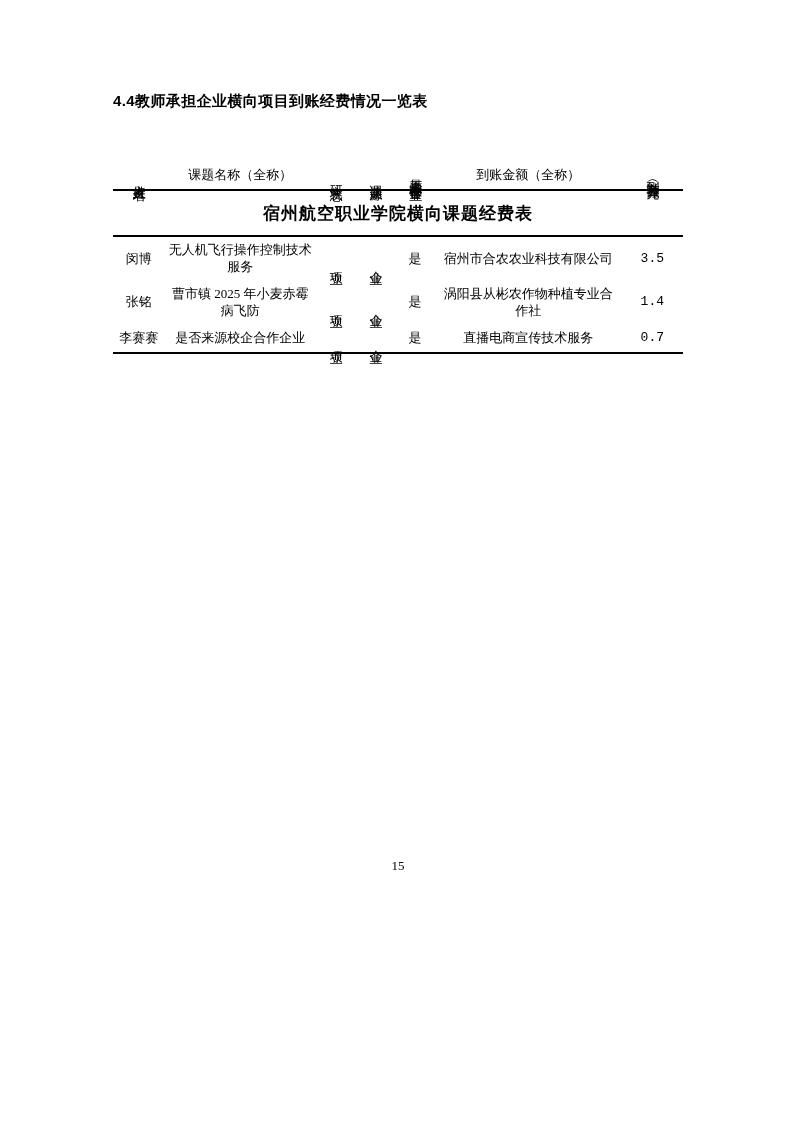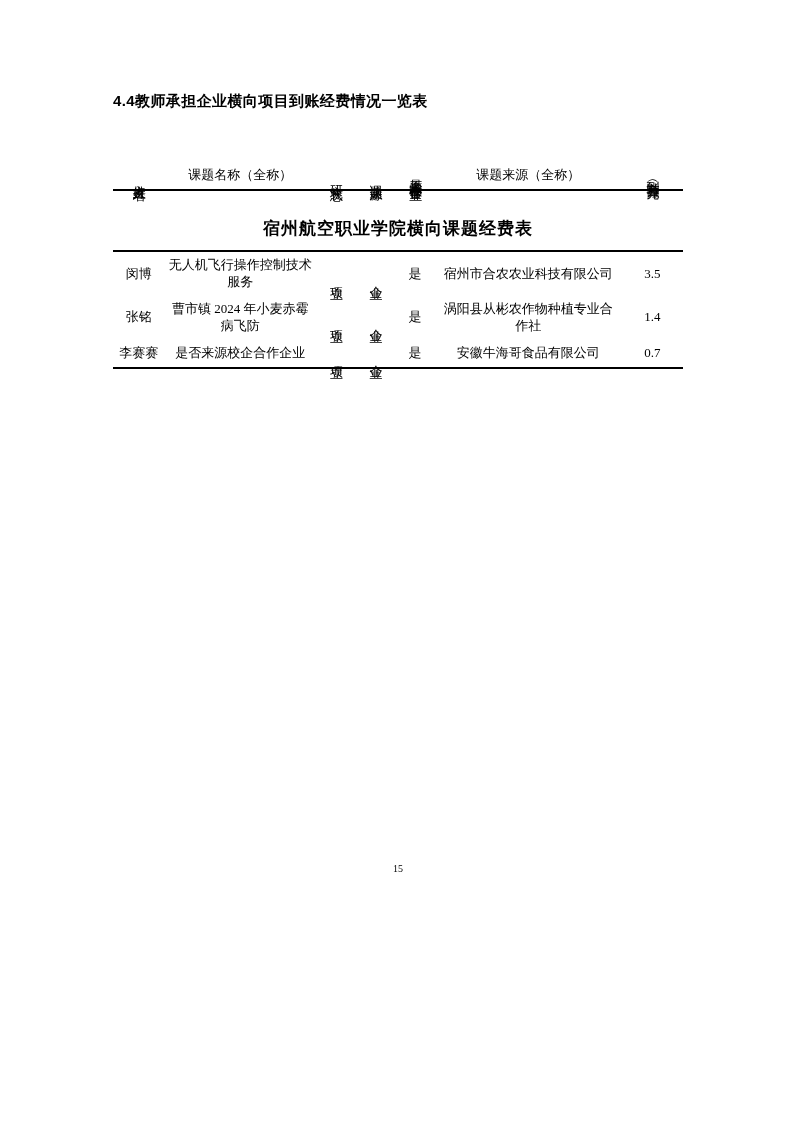--- a/index.html
+++ b/index.html
@@ -44,21 +44,21 @@
     border-collapse: collapse;
     width: 570px;
     font-size: 13px;
   }
   table.fund-table .title-row td {
     border-top: 2.2px solid #000;
     border-bottom: 1.1px solid #000;
     text-align: center;
     font-weight: bold;
     font-size: 17px;
-    padding: 27px 0 10px 0;
+    padding: 12px 0 10px 0;
     letter-spacing: 1px;
   }
   table.fund-table thead.head-row th {
     border-bottom: 1.1px solid #000;
     font-weight: normal;
     font-size: 13px;
     vertical-align: middle;
     text-align: center;
     padding: 6px 2px;
     line-height: 1.32;
@@ -80,28 +80,28 @@
     line-height: 1.25;
     letter-spacing: 1px;
   }
   .col-name   { width: 48px; }
   .col-topic  { width: 150px; }
   .col-status { width: 36px; }
   .col-source { width: 36px; }
   .col-coop   { width: 36px; }
   .col-client { width: 186px; }
   .col-amount { width: 58px; }
-  .amount-cell { font-family: Liberation Serif, serif; }
+  .amount-cell { font-family: Liberation Mono, monospace; }
   .page-number {
     position: absolute;
     bottom: 68px;
     left: 0;
     width: 570px;
     text-align: center;
-    font-size: 10px;
+    font-size: 13px;
   }
 </style>
 </head>
 <body>
 
 <div class="page">
   <div class="content">
 
     <div class="section-heading">4.4教师承担企业横向项目到账经费情况一览表</div>
 
@@ -123,53 +123,53 @@
             <th class="col-status">
               <span class="vert">研究状态</span>
             </th>
             <th class="col-source">
               <span class="vert">课题来源</span>
             </th>
             <th class="col-coop">
               <span class="vert">是否来源校企合作企业</span>
             </th>
             <th class="col-client">
-              <span>课题来源（全称）</span>
+              <span>到账金额（全称）</span>
             </th>
             <th class="col-amount">
               <span class="vert">到账金额（万元）</span>
             </th>
           </tr>
         </thead>
         <tbody>
           <tr>
             <td>闵博</td>
             <td>无人机飞行操作控制技术服务</td>
             <td><span class="vert">立项</span></td>
             <td><span class="vert">企业</span></td>
             <td>是</td>
             <td>宿州市合农农业科技有限公司</td>
             <td class="amount-cell">3.5</td>
           </tr>
           <tr>
             <td>张铭</td>
-            <td>曹市镇 2024 年小麦赤霉病飞防</td>
+            <td>曹市镇 2025 年小麦赤霉病飞防</td>
             <td><span class="vert">立项</span></td>
             <td><span class="vert">企业</span></td>
             <td>是</td>
             <td>涡阳县从彬农作物种植专业合作社</td>
             <td class="amount-cell">1.4</td>
           </tr>
           <tr>
             <td>李赛赛</td>
             <td>是否来源校企合作企业</td>
             <td><span class="vert">立项</span></td>
             <td><span class="vert">企业</span></td>
             <td>是</td>
-            <td>安徽牛海哥食品有限公司</td>
+            <td>直播电商宣传技术服务</td>
             <td class="amount-cell">0.7</td>
           </tr>
         </tbody>
       </table>
     </div>
 
     <div class="page-number">15</div>
   </div>
 </div>
 

